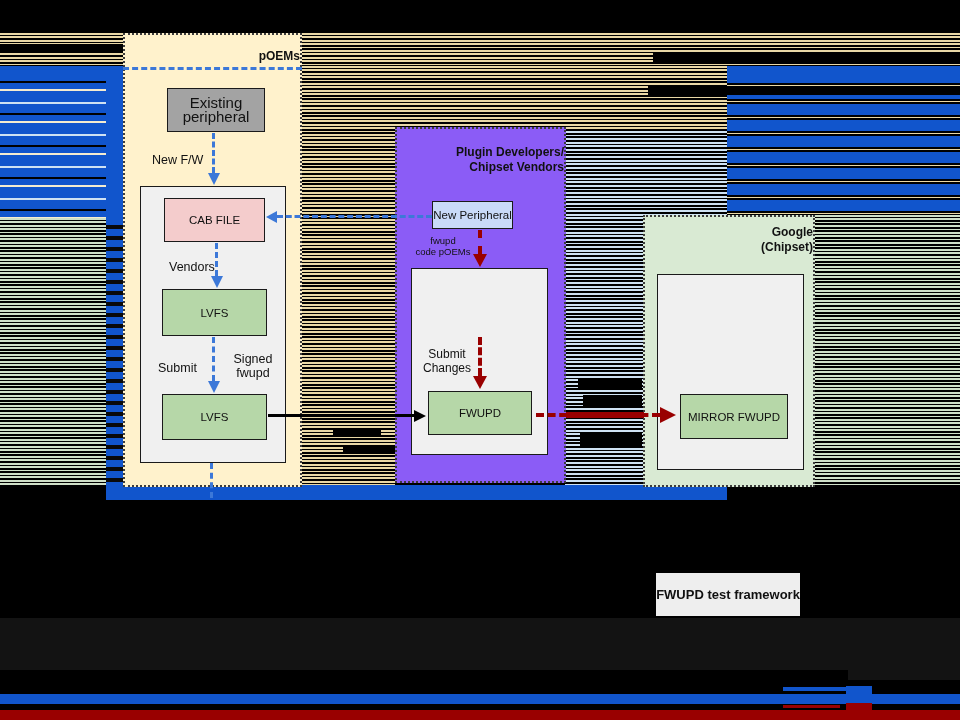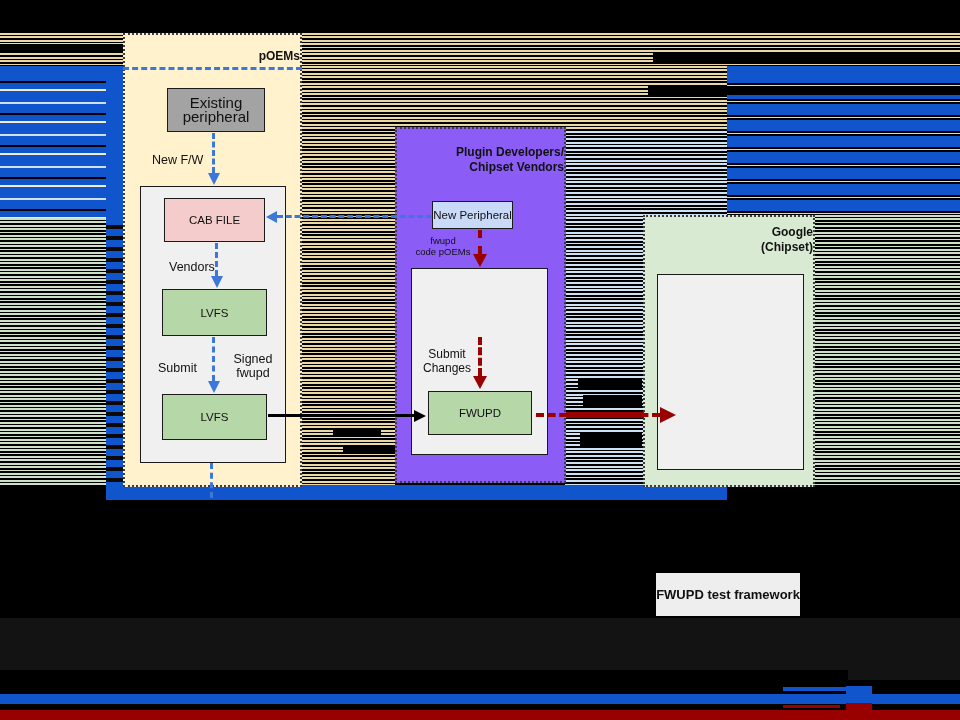--- a/index.html
+++ b/index.html
@@ -134,20 +134,21 @@
 
     <div class="node" style="left:31px;top:262px;width:104px;height:44px;background:#b6d7a8;">FWUPD</div>
   </div>
 
   <div class="panel" style="left:643px;top:215px;width:172px;height:272px;background:#d9ead3;">
     <div class="panel-title" style="top:8px;">
       <span>Google</span><br>
       <span>(Chipset)</span>
     </div>
     <div class="inner" style="left:12px;top:57px;width:147px;height:196px;"></div>
+    <div class="node" style="left:35px;top:177px;width:108px;height:45px;background:#b6d7a8;">MIRROR FWUPD</div>
   </div>
 
   <div class="hdash-blue" style="left:277px;top:215px;width:155px;"></div>
   <div class="tri tri-left-blue" style="left:266px;top:211px;"></div>
 
   <div class="abs" style="left:268px;top:414px;width:150px;height:3px;background:#000;z-index:7;"></div>
   <div class="tri tri-right-black" style="left:414px;top:410px;"></div>
 
   <div class="hdash-red" style="left:536px;top:413px;width:124px;"></div>
   <div class="abs" style="left:566px;top:412px;width:78px;height:6px;background:#990000;z-index:7;"></div>

